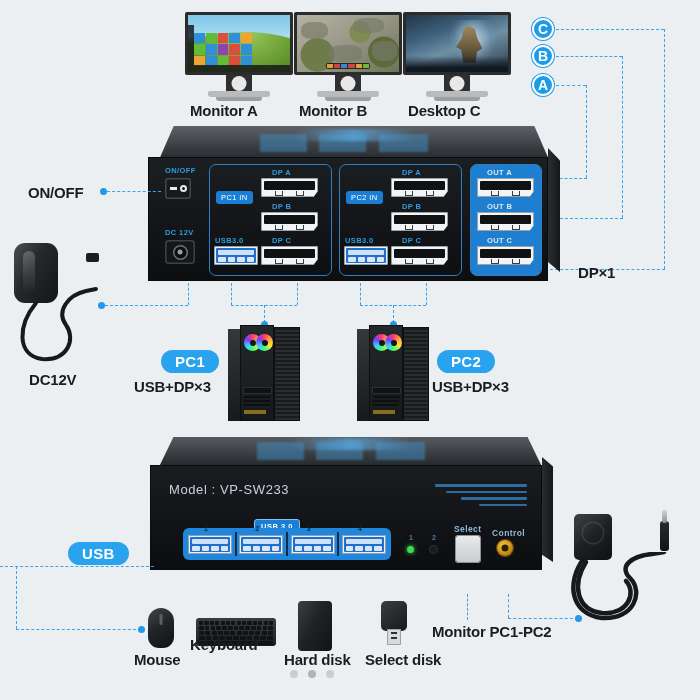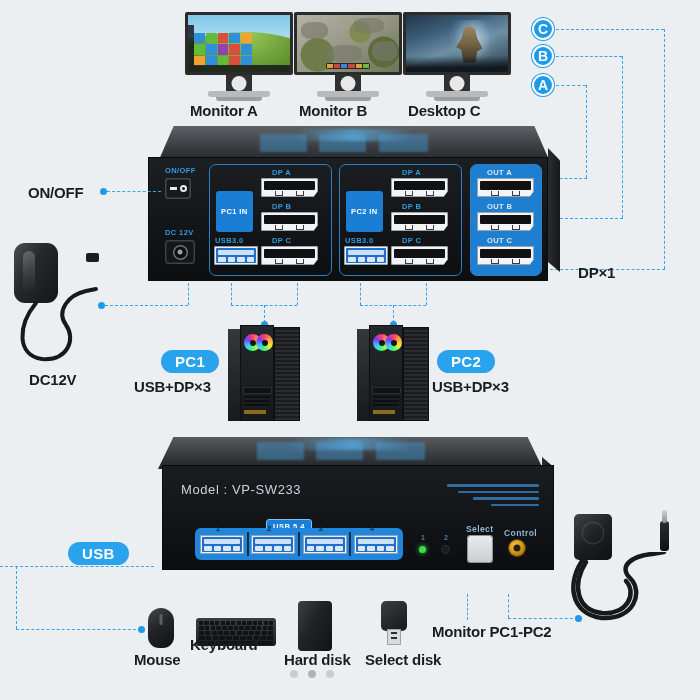--- a/index.html
+++ b/index.html
@@ -110,22 +110,22 @@
     clip-path:polygon(0 0,100% 10%,100% 100%,0 92%);
   }
 
   .grp {
     position:absolute; border:1.5px solid #2f7fc4; border-radius:7px;
   }
   .grp-out { position:absolute; border:1.5px solid #2f7fc4; border-radius:7px; background:#1e7fd0; }
 
   .lbl-blue { color:#2e9de0; font-size:7.5px; font-weight:bold; letter-spacing:.4px; white-space:nowrap; position:absolute;}
   .lbl-chip {
-    position:absolute;background:#1a7fd4;color:#fff;font-size:7.5px;font-weight:bold;
-    border-radius:3px;padding:16px 5px;letter-spacing:.4px;white-space:nowrap;
+    position:absolute;background:#1a7fd4;color:#fff;font-size:7.5px;font-weight:normal;
+    border-radius:3px;padding:2px 5px;letter-spacing:.4px;white-space:nowrap;
   }
   .lbl-white{ color:#dfe7ee;font-size:7.5px;font-weight:bold;letter-spacing:.4px;white-space:nowrap;position:absolute;}
 
   
   .dp {
     position:absolute;width:57px;height:19px;background:#f2f4f6;border-radius:2px;
     clip-path:polygon(0 0,100% 0,100% 68%,92% 100%,0 100%);
     box-shadow:0 0 0 1px #9aa3ab inset;
   }
   .dp-in {
@@ -161,21 +161,21 @@
     width:5px;height:5px;border-radius:50%;background:#9aa0a5;}
 
   
   .kvm-bot { position:absolute; left:150px; top:437px; width:402px; height:155px; }
   .kb-lid{
     position:absolute;left:8px;top:0;width:385px;height:32px;
     background:linear-gradient(180deg,#575b5f 0%, #383c40 55%, #202326 100%);
     clip-path:polygon(4% 0, 96% 0, 100% 100%, 0% 100%);
   }
   .kb-face{
-    position:absolute;left:12px;top:28px;width:392px;height:105px;
+    position:absolute;left:0;top:28px;width:392px;height:105px;
     background:linear-gradient(180deg,#1a1d20 0%, #121417 55%, #0b0d0f 100%);
     border:1px solid #0a0b0c;
   }
   .kb-side{
     position:absolute;left:392px;top:20px;width:11px;height:105px;
     background:linear-gradient(90deg,#292d30,#14171a);
     clip-path:polygon(0 0,100% 9%,100% 100%,0 93%);
   }
   .model-txt{position:absolute;left:18px;top:16px;color:#c8d2dc;font-size:13px;letter-spacing:.6px;font-weight:normal;}
   .deco{position:absolute;right:14px;top:18px;width:92px;}
@@ -550,21 +550,21 @@
     <div class="kb-face">
 
       <div class="model-txt">Model : VP-SW233</div>
       <div class="deco">
         <i style="width:100%"></i>
           <i style="width:88%;margin-left:12%"></i>
           <i style="width:72%;margin-left:28%"></i>
           <i style="width:52%;margin-left:48%"></i>
       </div>
 
-      <div class="usb-badge">USB 5.4</div>
+      <div class="usb-badge">USB 3.0</div>
       <div class="usbrow">
         <div style="position:relative">
           <div class="unum" style="left:16px;top:-10px;">1</div>
           <div class="usb3" style="position:relative;left:0;top:0;">
               <div class="usb3-in"></div>
               <div class="usb3-bar"></div>
               <div class="usb3-teeth">
                 <i></i>
                 <i></i>
                 <i></i>

